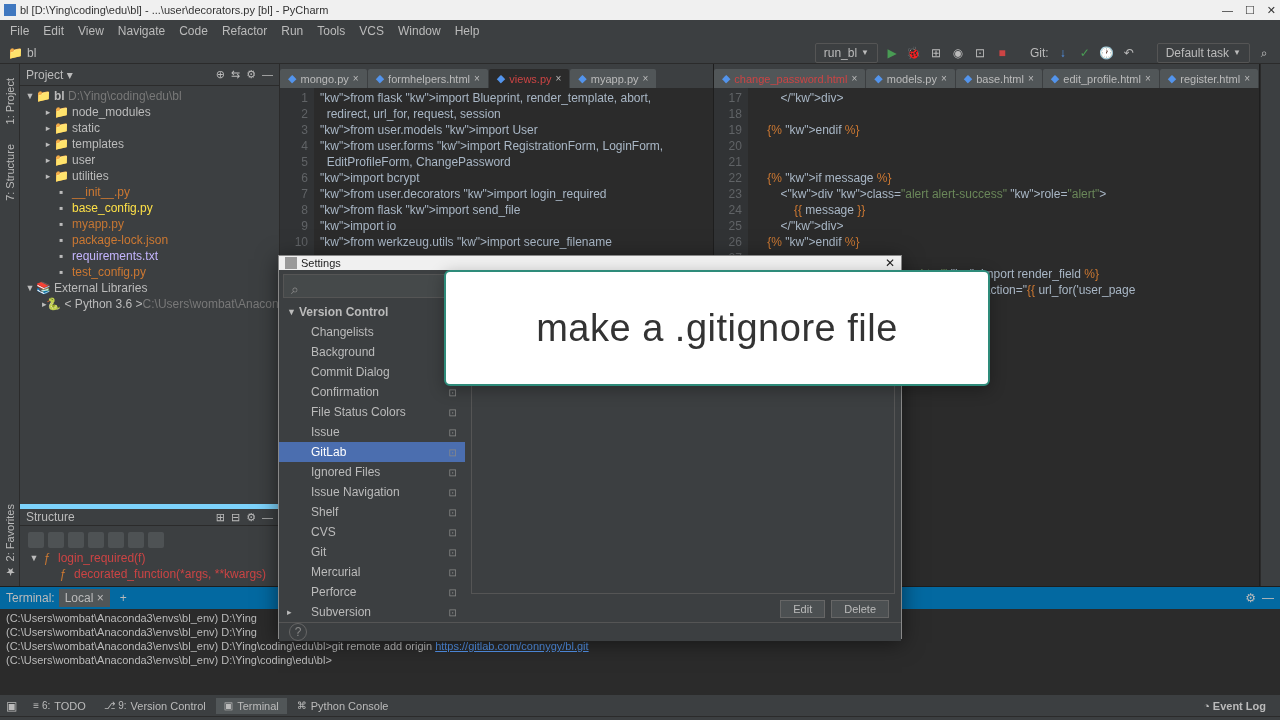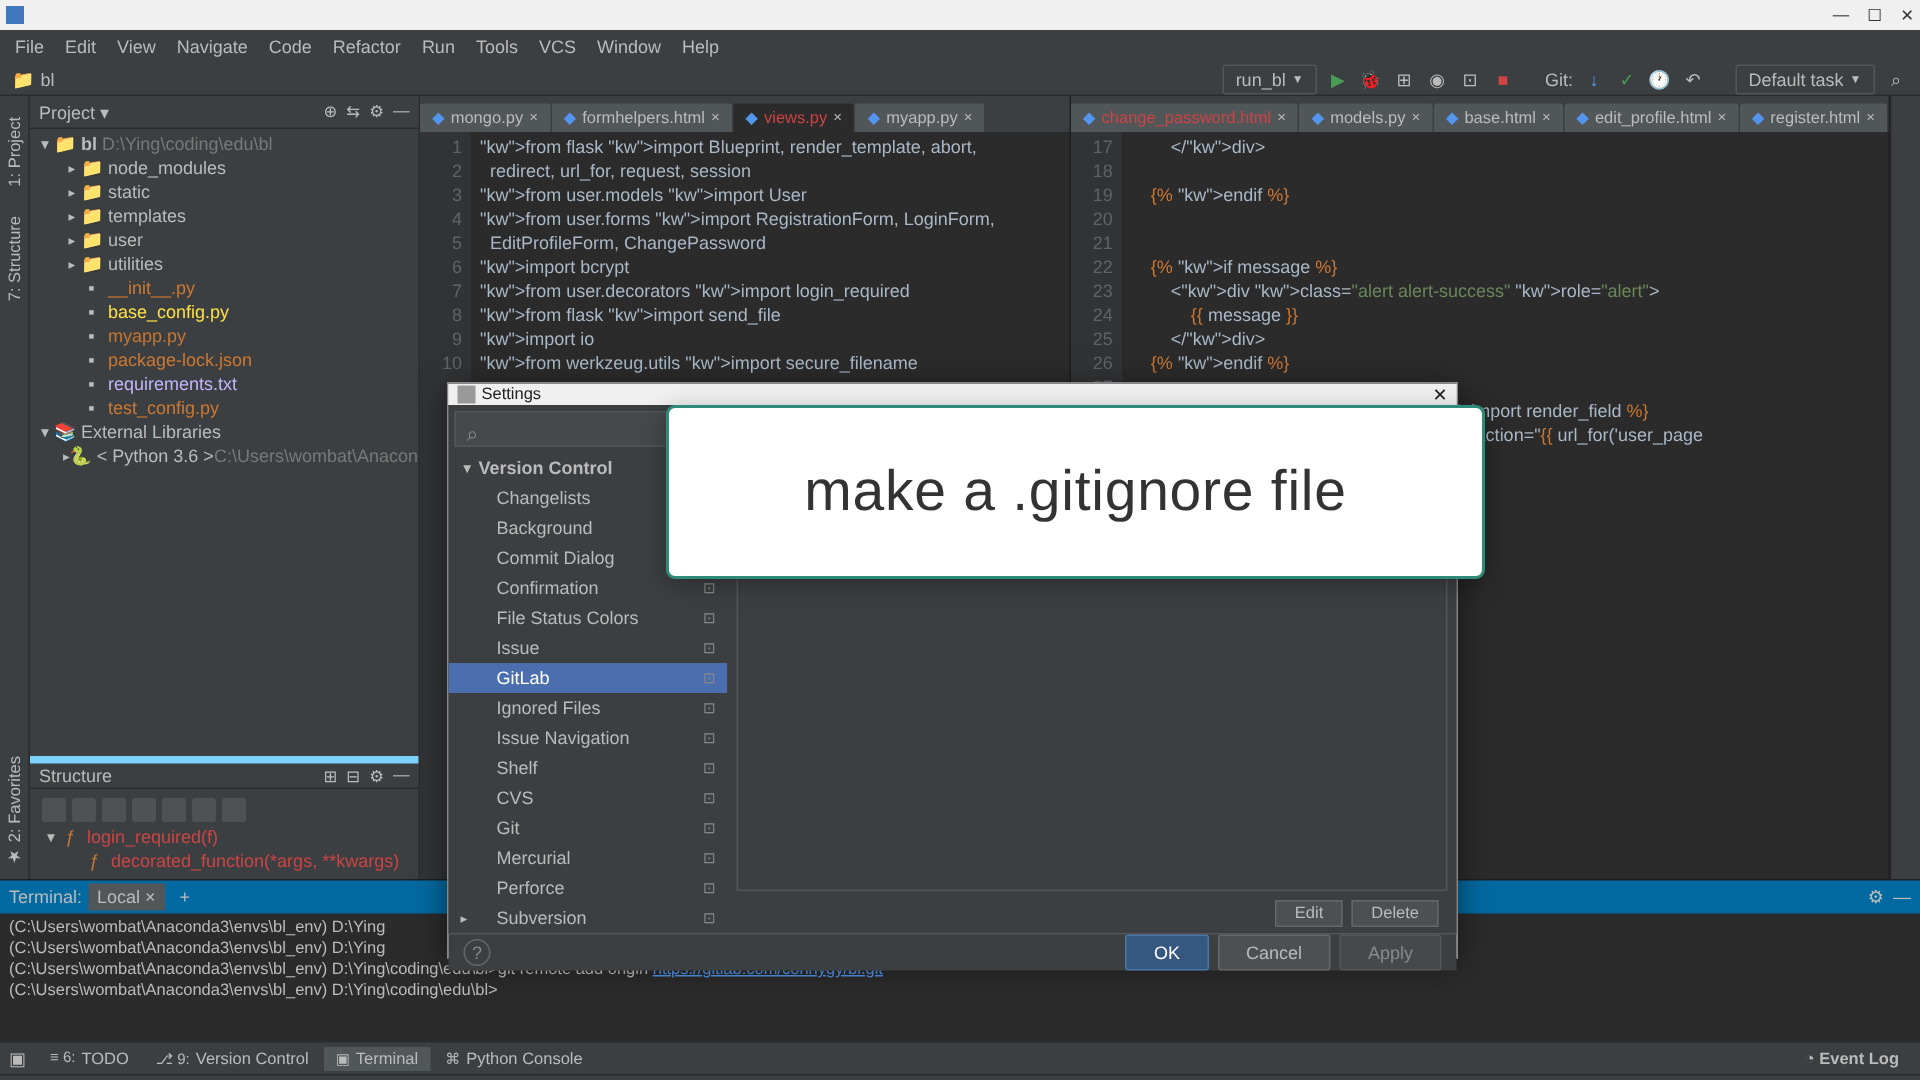--- a/index.html
+++ b/index.html
@@ -52,21 +52,21 @@
 .term-body { flex: 1; font-family: 'Consolas', monospace; font-size: 11px; padding: 2px 6px; line-height: 14px; color: #bbbbbb; overflow: hidden; }
 .term-body .link { color: #5394ec; text-decoration: underline; }
 .tool-windows { height: 22px; background: #3c3f41; border-top: 1px solid #2b2b2b; display: flex; align-items: center; padding: 0 6px; gap: 2px; }
 .tw-item { padding: 2px 8px; cursor: pointer; display: flex; align-items: center; gap: 4px; font-size: 11px; }
 .tw-item.active { background: #515658; }
 .tw-item .dot { font-size: 10px; }
 .statusbar { height: 22px; background: #3c3f41; border-top: 1px solid #2b2b2b; display: flex; align-items: center; padding: 0 6px; font-size: 11px; }
 .right-strip { width: 20px; background: #3c3f41; border-left: 1px solid #2b2b2b; }
 
 
-.dialog { position: absolute; left: 278px; top: 255px; width: 674px; height: 384px; background: #e8e8e8; border: 1px solid #888; box-shadow: 0 4px 20px rgba(0,0,0,0.5); display: flex; flex-direction: column; color: #222; margin-left: 20px; }
+.dialog { position: absolute; left: 278px; top: 255px; width: 624px; height: 384px; background: #e8e8e8; border: 1px solid #888; box-shadow: 0 4px 20px rgba(0,0,0,0.5); display: flex; flex-direction: column; color: #222; }
 .dialog-title { height: 20px; background: #f0f0f0; display: flex; align-items: center; padding: 0 6px; font-size: 11px; }
 .dialog-title .dicon { width: 12px; height: 12px; background: #999; margin-right: 4px; }
 .dialog-title .dclose { margin-left: auto; cursor: pointer; font-size: 12px; }
 .dialog-body { flex: 1; display: flex; background: #3c3f41; }
 .dialog-left { width: 186px; background: #3c3f41; display: flex; flex-direction: column; }
 .dialog-search { height: 24px; margin: 4px; }
 .dialog-search input { width: 100%; height: 100%; background: #45494a; border: 1px solid #555; color: #bbb; padding: 0 18px; font-size: 12px; }
 .dsearch-wrap { position: relative; }
 .dsearch-wrap::before { content: '⌕'; position: absolute; left: 8px; top: 7px; color: #888; font-size: 14px; }
 .settings-tree { flex: 1; overflow: auto; color: #bbb; }
@@ -92,20 +92,21 @@
 
 .green { color: #499c54; }
 .red { color: #cc4444; }
 .blue { color: #5394ec; }
 </style>
 </head>
 <body>
 
 <div class="titlebar">
   <span class="icon"></span>
+  <span>bl [D:\Ying\coding\edu\bl] - ...\user\decorators.py [bl] - PyCharm</span>
   <div class="controls">
     <span>—</span>
     <span>☐</span>
     <span>✕</span>
   </div>
 </div>
 
 <div class="menubar" id="menubar">
     <span>File</span>
     <span>Edit</span>
@@ -483,23 +484,18 @@
     <div class="dialog-right">
       <div class="dialog-content"></div>
       <div class="dialog-inner-btns">
         <span class="dbtn-sm">Edit</span>
         <span class="dbtn-sm">Delete</span>
       </div>
     </div>
   </div>
   <div class="dialog-footer">
     <span class="help">?</span>
-    <div class="dbtns">
-      <span class="dbtn primary">OK</span>
-      <span class="dbtn">Cancel</span>
-      <span class="dbtn disabled">Apply</span>
-    </div>
   </div>
 </div>
 
 <div class="callout">
   <span class="callout-text">make a .gitignore file</span>
 </div>
 
 </body></html>

